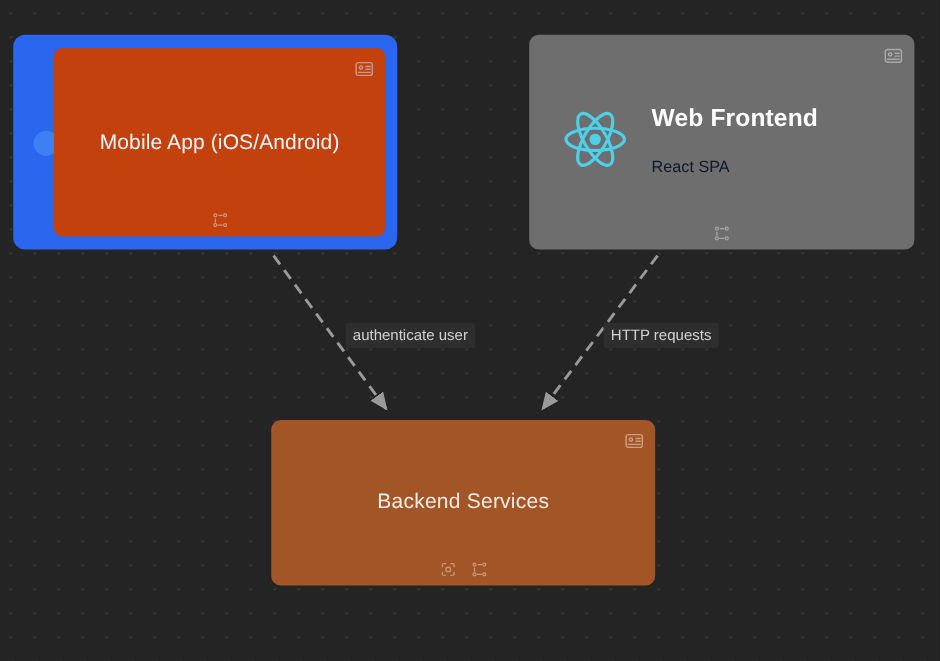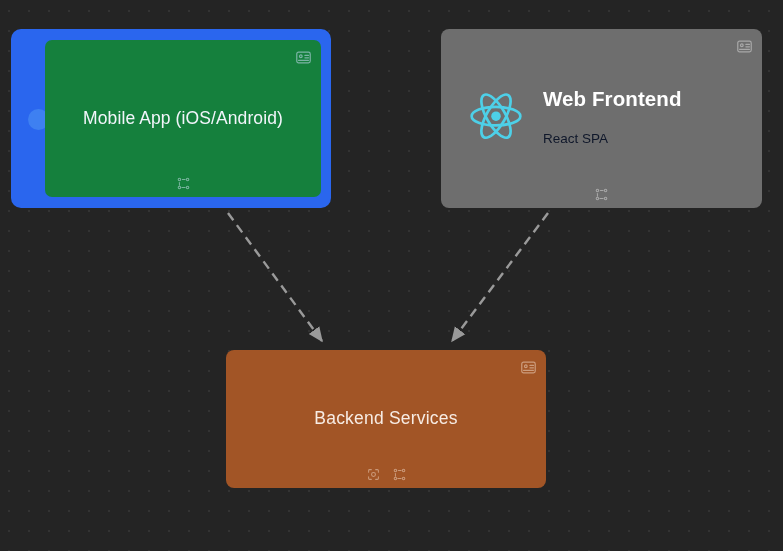--- a/index.html
+++ b/index.html
@@ -58,21 +58,21 @@
     height: 179px;
     background: #2a66ee;
     border-radius: 10px;
   }
   #mobile-screen {
     position: absolute;
     left: 34px;
     top: 11px;
     right: 10px;
     bottom: 11px;
-    background: #15803d;
+    background: #c2410c;
     border-radius: 7px;
   }
   #mobile-home-button {
     position: absolute;
     left: 17px;
     top: 50%;
     width: 21px;
     height: 21px;
     margin-top: -10px;
     border-radius: 50%;
@@ -169,21 +169,23 @@
   <svg id="edge-layer" viewBox="0 0 783 551" xmlns="http://www.w3.org/2000/svg">
     <defs>
       <marker id="arrowhead" markerWidth="7" markerHeight="7" refX="5.6" refY="3" orient="auto" markerUnits="strokeWidth">
         <path d="M0,0.3 L6.2,3 L0,5.7 z" fill="#9a9a9a"></path>
       </marker>
     </defs>
     <path d="M 228,213 L 322,341" fill="none" stroke="#9a9a9a" stroke-width="2.4" stroke-dasharray="9 6" marker-end="url(#arrowhead)"></path>
     <path d="M 548,213 L 452,341" fill="none" stroke="#9a9a9a" stroke-width="2.4" stroke-dasharray="9 6" marker-end="url(#arrowhead)"></path>
   </svg>
 
-
+  <div class="edge-label" id="edge-label-auth">authenticate user</div>
+
+  <div class="edge-label" id="edge-label-http">HTTP requests</div>
 
   <div class="node" id="mobile-node">
     <div id="mobile-home-button"></div>
     <div id="mobile-screen">
       <div class="corner-badge">
         <svg viewBox="0 0 24 24" fill="none" stroke="#cfe0fb" stroke-width="1.7" stroke-linecap="round" stroke-linejoin="round">
           <rect x="2.5" y="4.5" width="19" height="15" rx="2.5"></rect>
           <circle cx="8.2" cy="10.3" r="1.9"></circle>
           <line x1="14" y1="9" x2="19" y2="9"></line>
           <line x1="14" y1="12.4" x2="19" y2="12.4"></line>

